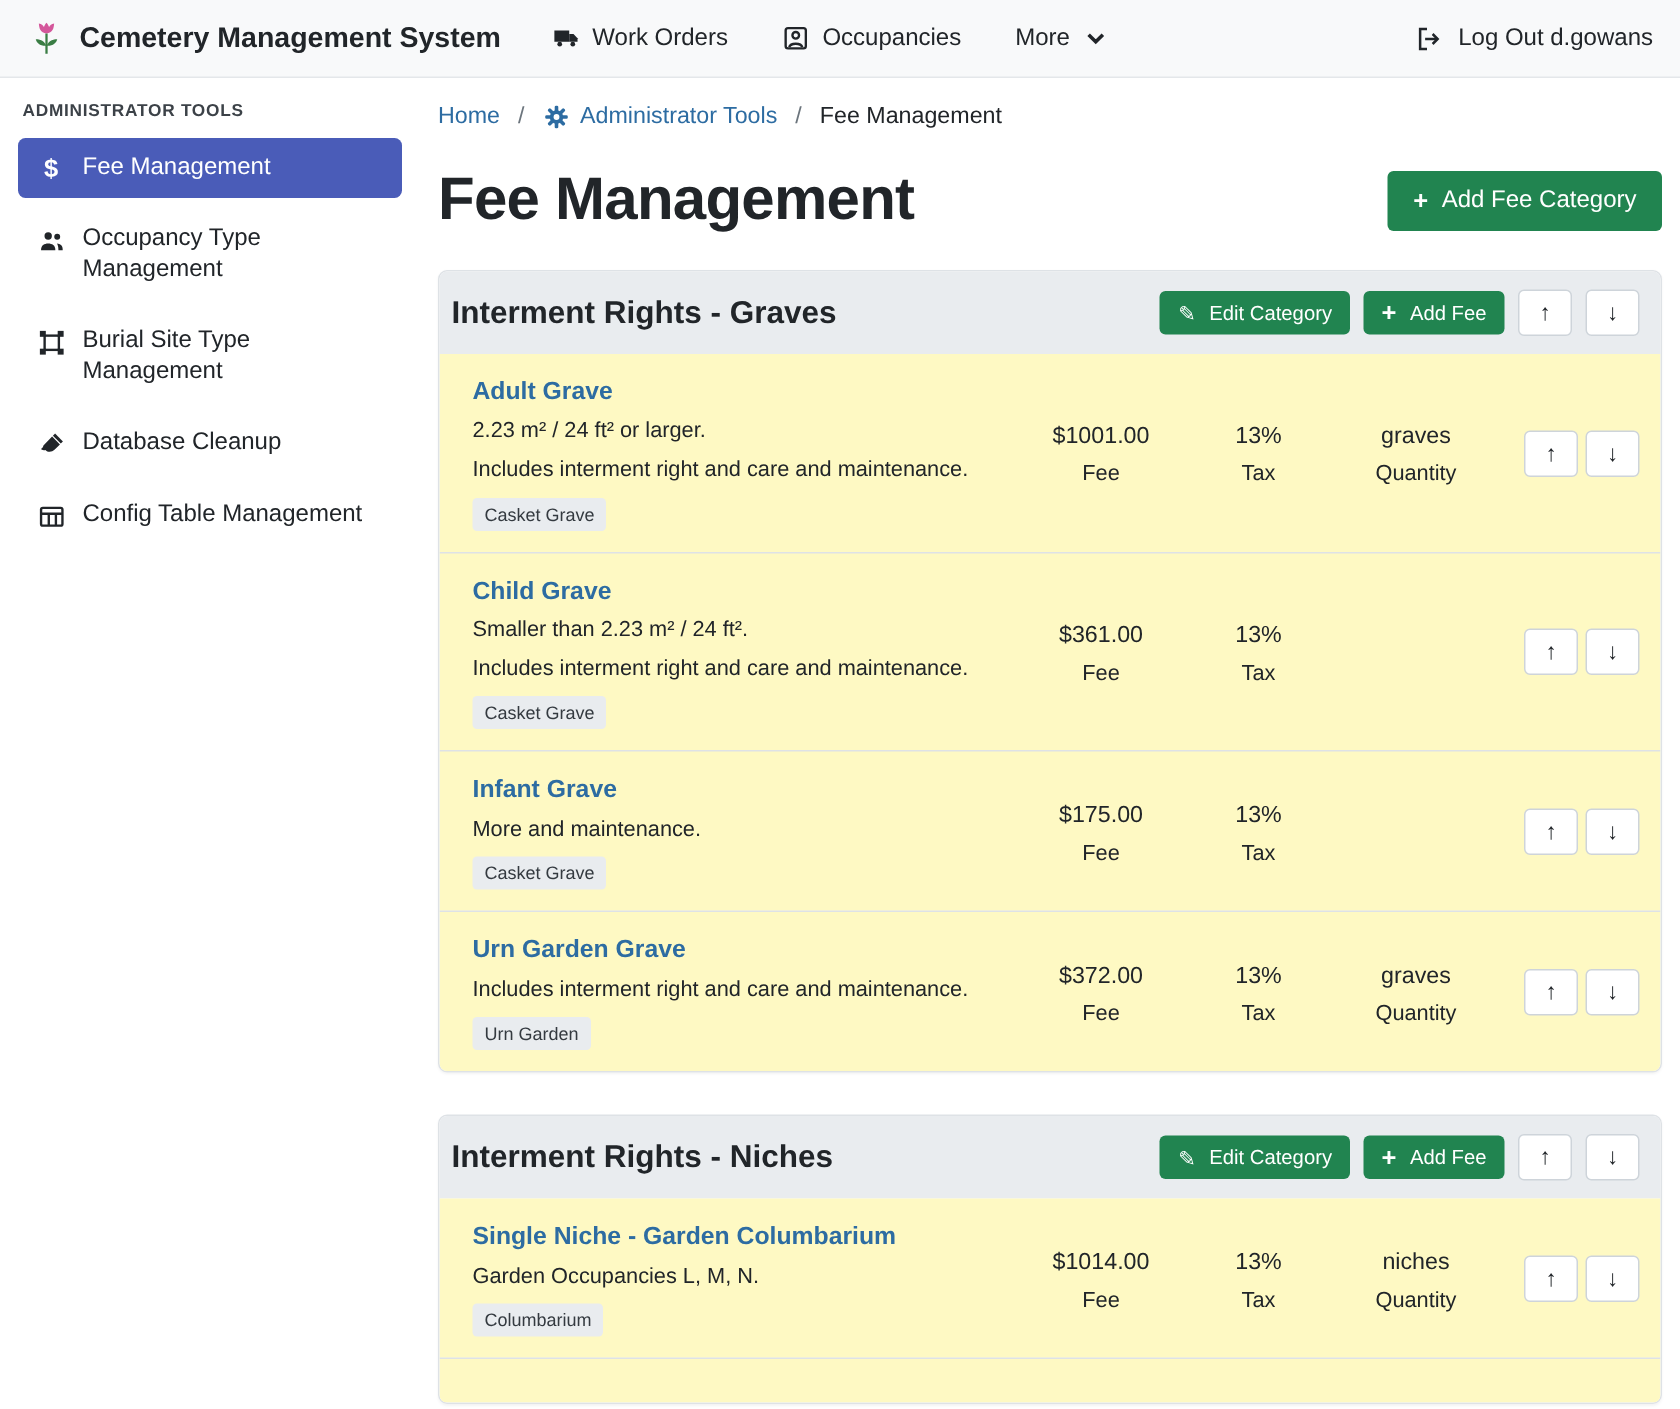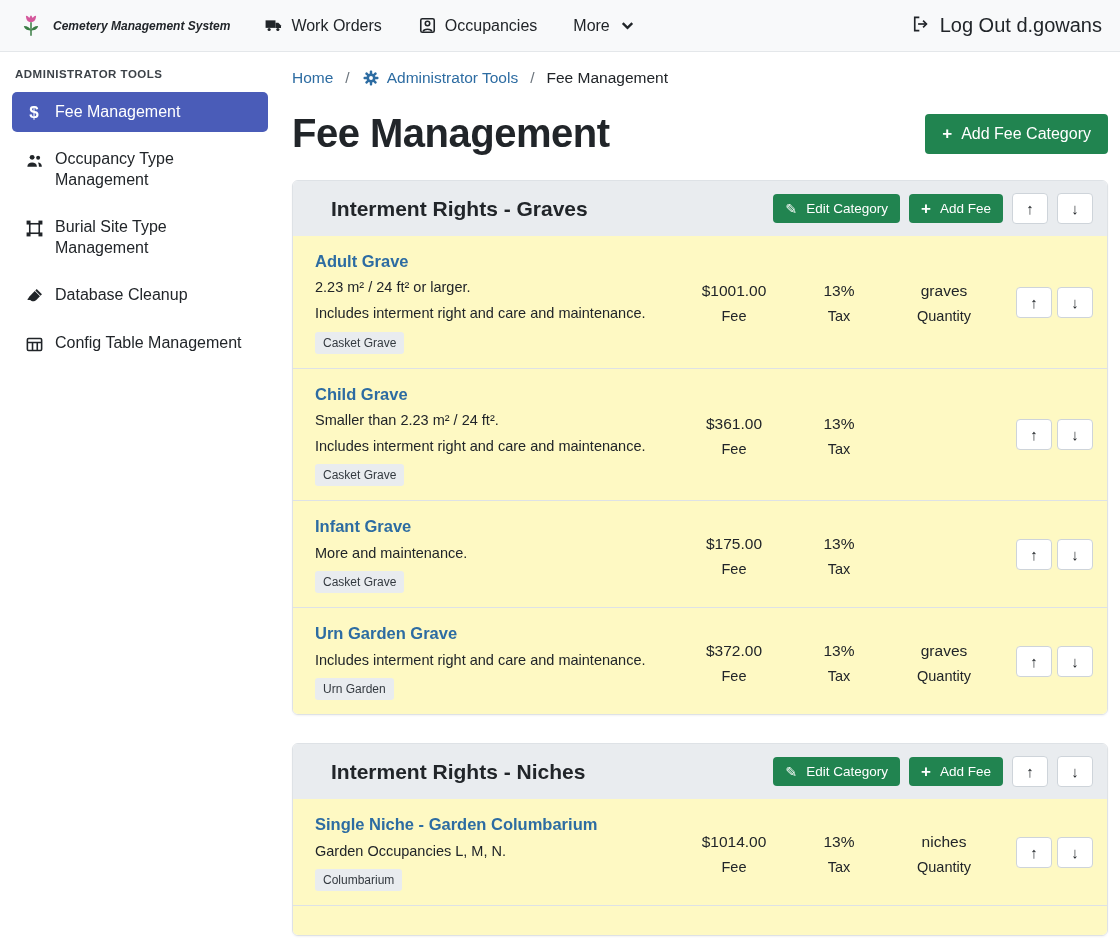--- a/index.html
+++ b/index.html
@@ -13,26 +13,26 @@
   }
   *{box-sizing:border-box;margin:0;padding:0;}
   html,body{width:1120px;height:939px;overflow:hidden;background:#fff;
     font-family:"Liberation Sans","DejaVu Sans",sans-serif;color:var(--dark);}
   button{font-family:inherit;}
   svg{display:block;}
 
   
   .navbar{height:52px;background:#f8f9fa;border-bottom:1px solid #e4e7ea;
     display:flex;align-items:center;padding:0 18px;}
-  .brand{display:flex;align-items:center;gap:9px;font-weight:700;font-size:12px;cursor:pointer;font-style:italic;}
+  .brand{display:flex;align-items:center;gap:9px;font-weight:700;font-size:19px;cursor:pointer;}
   .brand .logo svg{width:26px;height:26px;}
   .nav-links{display:flex;align-items:center;gap:36px;margin-left:34px;}
   .nav-link{display:flex;align-items:center;gap:8px;font-size:16px;color:var(--dark);cursor:pointer;}
   .nav-link svg{width:19px;height:19px;}
-  .logout{margin-left:auto;display:flex;align-items:flex-start;gap:9px;font-size:20px;cursor:pointer;}
+  .logout{margin-left:auto;display:flex;align-items:center;gap:9px;font-size:16px;cursor:pointer;}
   .logout svg{width:20px;height:20px;}
 
   
   .layout{display:flex;height:887px;}
   .sidebar{width:280px;flex:none;padding:16px 12px 0;}
   .sidebar-heading{font-size:11.5px;font-weight:700;letter-spacing:.5px;color:#3c4248;
     padding:0 3px 12px;}
   .side-item{display:flex;align-items:flex-start;gap:11px;padding:10px 12px;margin-bottom:7px;
     border-radius:5px;font-size:16px;line-height:1.28;cursor:pointer;color:var(--dark);}
   .side-item .s-icon{width:20px;flex:none;display:flex;justify-content:center;margin-top:2px;}
@@ -58,21 +58,21 @@
   .btn-sm{padding:7px 12px;font-size:13.5px;}
   .glyph-plus{font-weight:700;font-size:17px;line-height:.9;}
   .glyph-pencil{font-size:14px;line-height:1;}
   .btn-arrow{width:36px;height:31px;background:#fff;border:1px solid #ced4da;border-radius:4px;
     font-size:15px;color:var(--dark);cursor:pointer;display:inline-flex;align-items:center;justify-content:center;}
 
   
   .card{border:1px solid var(--border);border-radius:6px;margin-top:24px;overflow:hidden;
     box-shadow:0 1px 2px rgba(0,0,0,.05);}
   .card + .card{margin-top:28px;}
-  .card-header{background:var(--header-bg);padding:12px 14px 12px 38px;display:flex;align-items:center;}
+  .card-header{background:var(--header-bg);padding:12px 14px 12px 8px;display:flex;align-items:center;}
   .card-title{font-size:21px;font-weight:600;}
   .card-actions{margin-left:auto;display:flex;align-items:center;gap:9px;}
 
   .fee-row{display:flex;align-items:center;padding:15px 14px 14px 22px;background:#fef9c3;}
   .fee-row + .fee-row{border-top:1px solid var(--border);}
   .fee-main{flex:1;min-width:0;padding-right:6px;}
   .fee-name{color:var(--link);font-weight:700;font-size:16.5px;cursor:pointer;display:inline-block;line-height:1.3;}
   .fee-desc{font-size:14.5px;margin-top:6px;line-height:1.35;}
   .fee-desc:empty{display:none;}
   .badge{display:inline-block;background:var(--header-bg);color:#343a40;font-size:12px;

